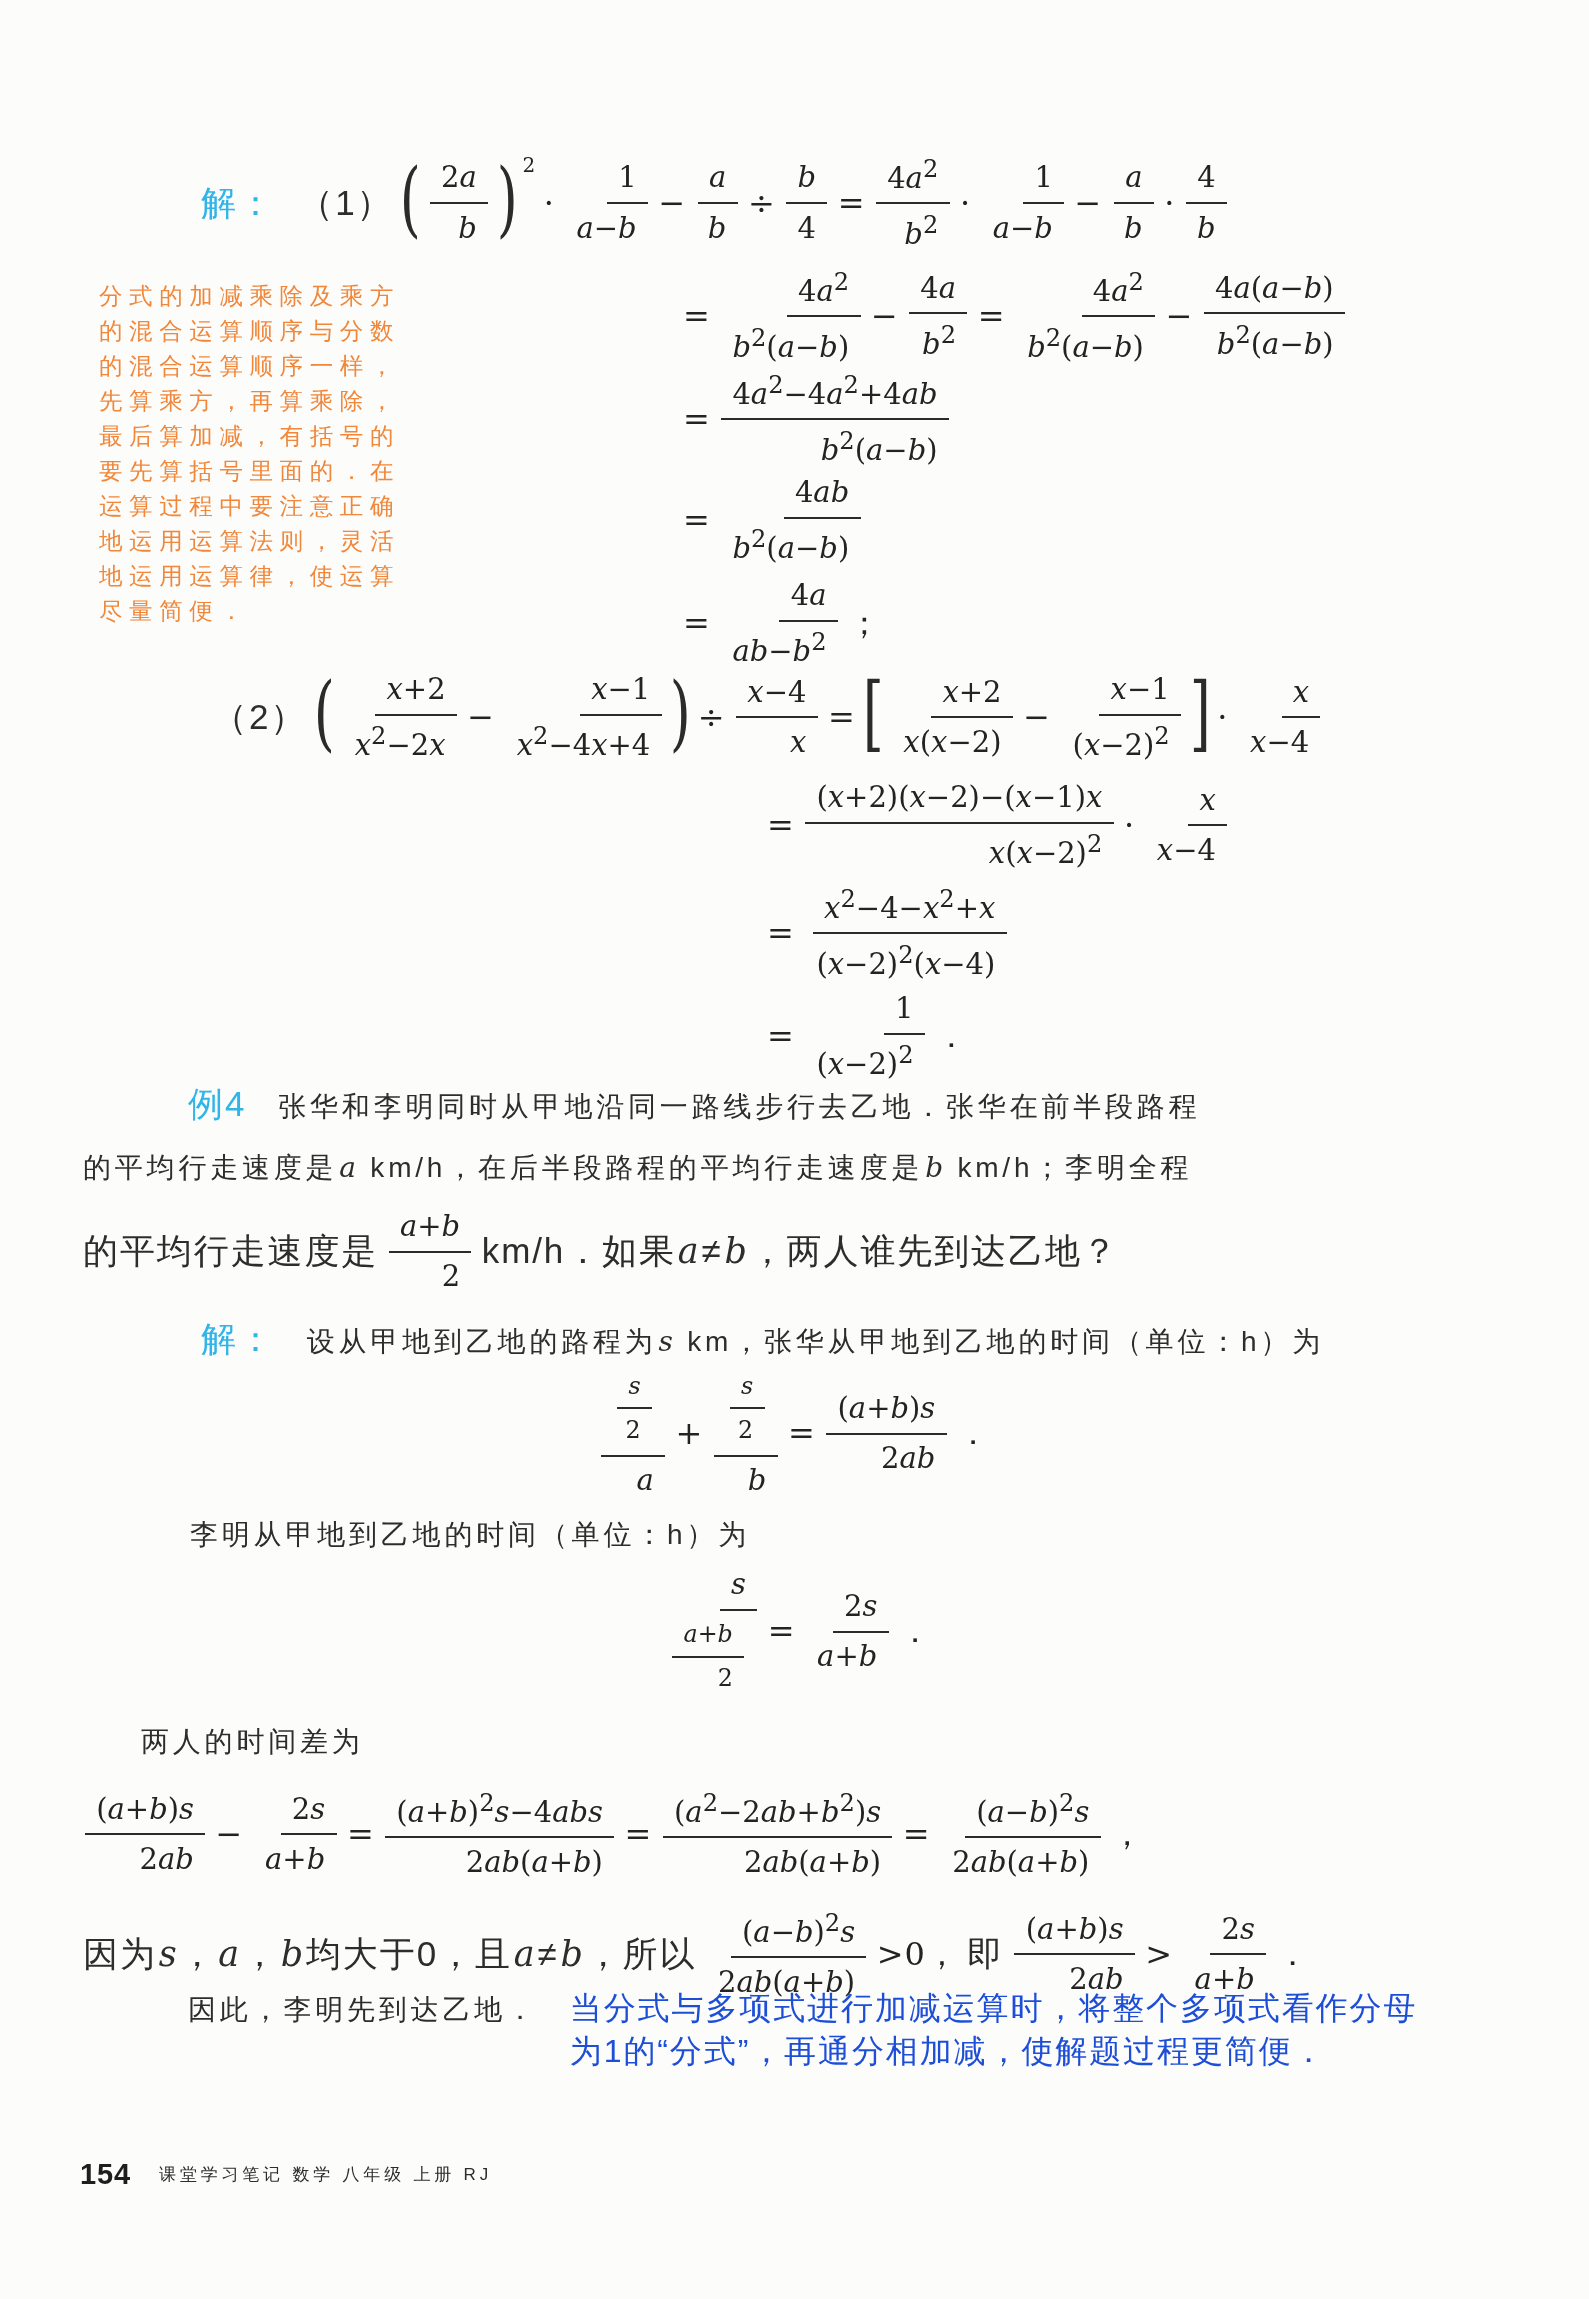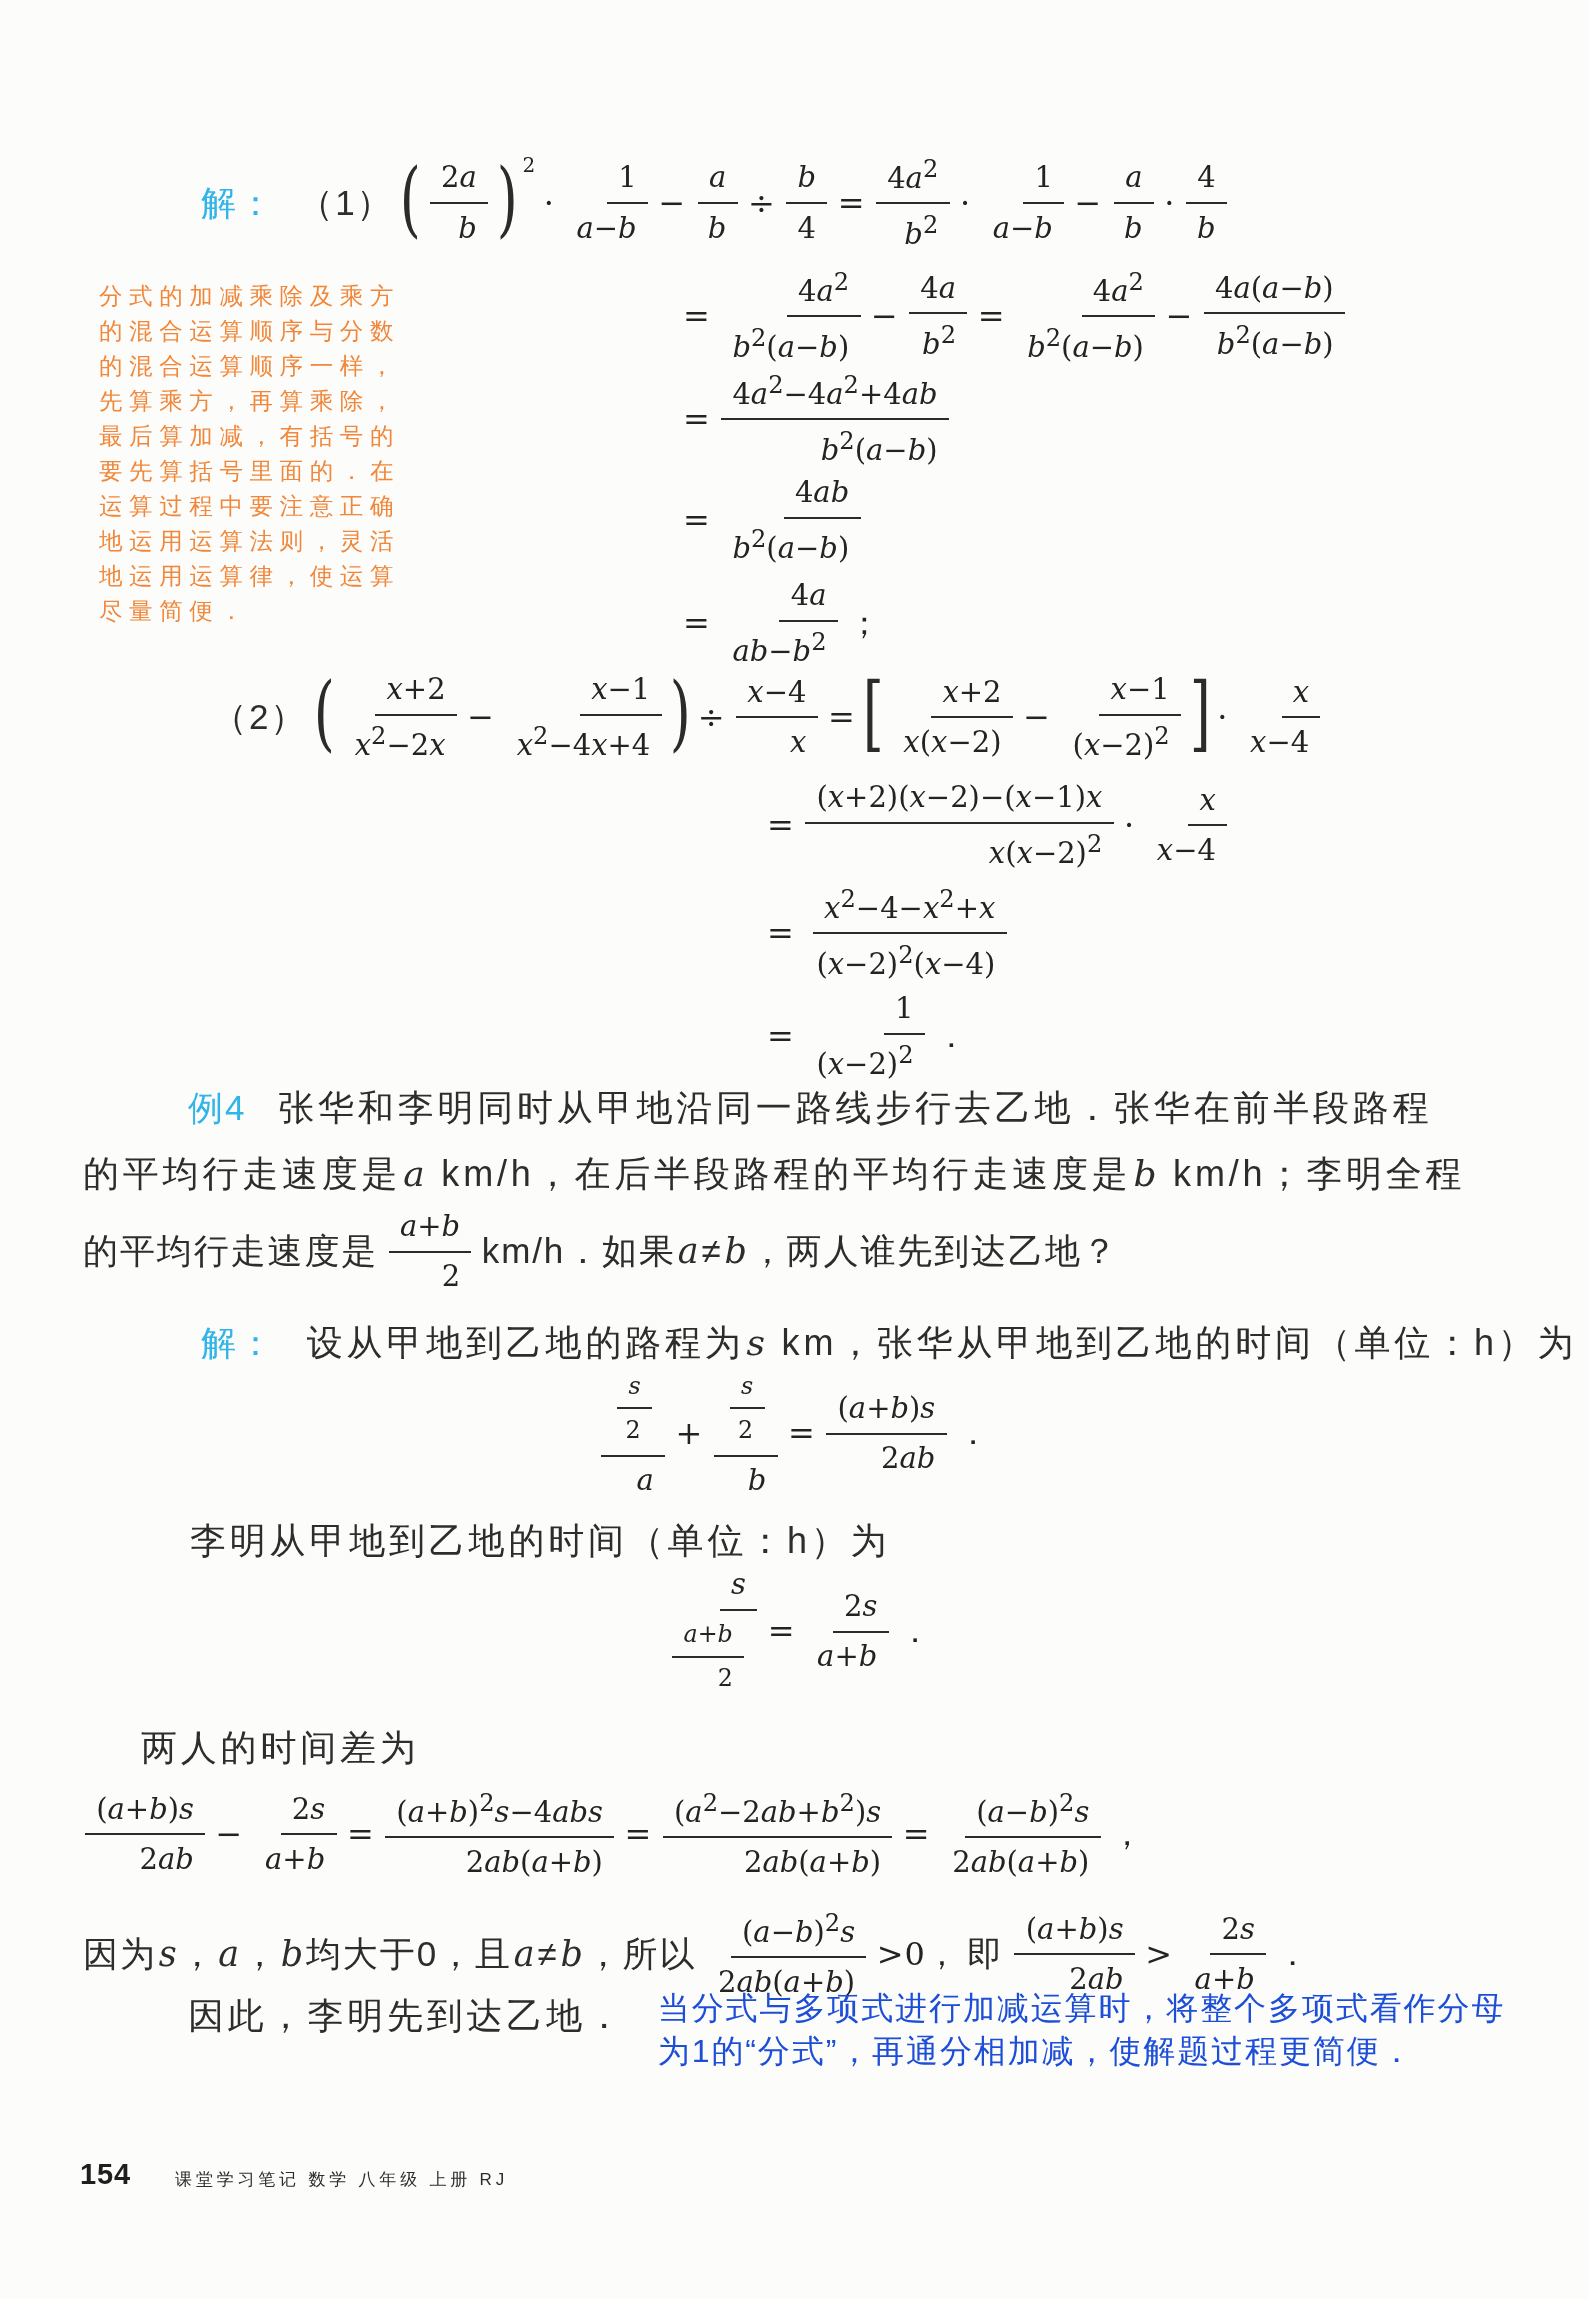--- a/index.html
+++ b/index.html
@@ -2,21 +2,21 @@
 <html style="font-size:15px"><head>
 <meta charset="utf-8">
 <style>
   *{margin:0;padding:0;box-sizing:border-box}
   html,body{background:#d9d9d9}
   .page{position:relative;width:1589px;height:2299px;background:#fcfcfa;
         font-family:"Liberation Sans",sans-serif;color:#2d2d2d;overflow:hidden}
   .abs{position:absolute}
   
   .row{display:flex;align-items:baseline;gap:32px;white-space:nowrap}
-  .body-text{font-size:36px;letter-spacing:3.8px;line-height:1.5;color:#2d2d2d;white-space:nowrap}
+  .body-text{font-size:28px;letter-spacing:3.8px;line-height:1.5;color:#2d2d2d;white-space:nowrap}
   .label{font-size:35px;letter-spacing:1.9px}
   .accent{color:#31b5e9}
   .var{font-family:"DejaVu Serif",serif;font-style:italic;letter-spacing:0.9px;padding:0 1.9px}
   
   .eq{display:flex;align-items:center;gap:8.5px;font-family:"DejaVu Serif",serif;
       font-size:32px;color:#232323;white-space:nowrap}
   .eq .label{margin-right:15px;font-family:"Liberation Sans",sans-serif}
   .eq .ct{font-family:"Liberation Sans",sans-serif;font-size:35px;letter-spacing:1.9px;color:#2d2d2d}
   .mt{line-height:1.15;letter-spacing:0.9px}
   .mt i,.eq i{font-family:"DejaVu Serif",serif;font-style:italic}
@@ -26,21 +26,21 @@
   .frac .den{display:block;padding:7.5px 11.3px 2.8px}
   .frac .frac{font-size:0.82em}
   .big{font-size:83px;font-weight:100;line-height:0.8;transform:scaleX(0.65) translateY(-3.8px);
        margin:0 -7.5px;font-family:"DejaVu Serif",serif;color:#2b2b2b}
   .bigsup{font-size:20px;align-self:flex-start;margin:0 0 0 -1.9px}
   .center{justify-content:center}
   
   .note{color:#f0873a;font-size:23.5px;line-height:35px;letter-spacing:6.6px;white-space:nowrap}
   .bottom-note{color:#1d4ed8;font-size:32px;line-height:43px;letter-spacing:1.9px;white-space:nowrap;margin-top:-1.9px}
   
-  .footer{display:flex;align-items:flex-end;gap:44px}
+  .footer{display:flex;align-items:center;gap:28px}
   .footer .pnum{font-size:29px;font-weight:700;color:#1e1e1e;letter-spacing:0.9px}
   .footer .ftext{font-size:17px;letter-spacing:3.8px;color:#2d2d2d}
 </style>
 </head>
 <body>
 
 <div class="page">
 
   <div class="abs eq" style="top:153px;left:201px">
     <span class="label accent">解：</span>

